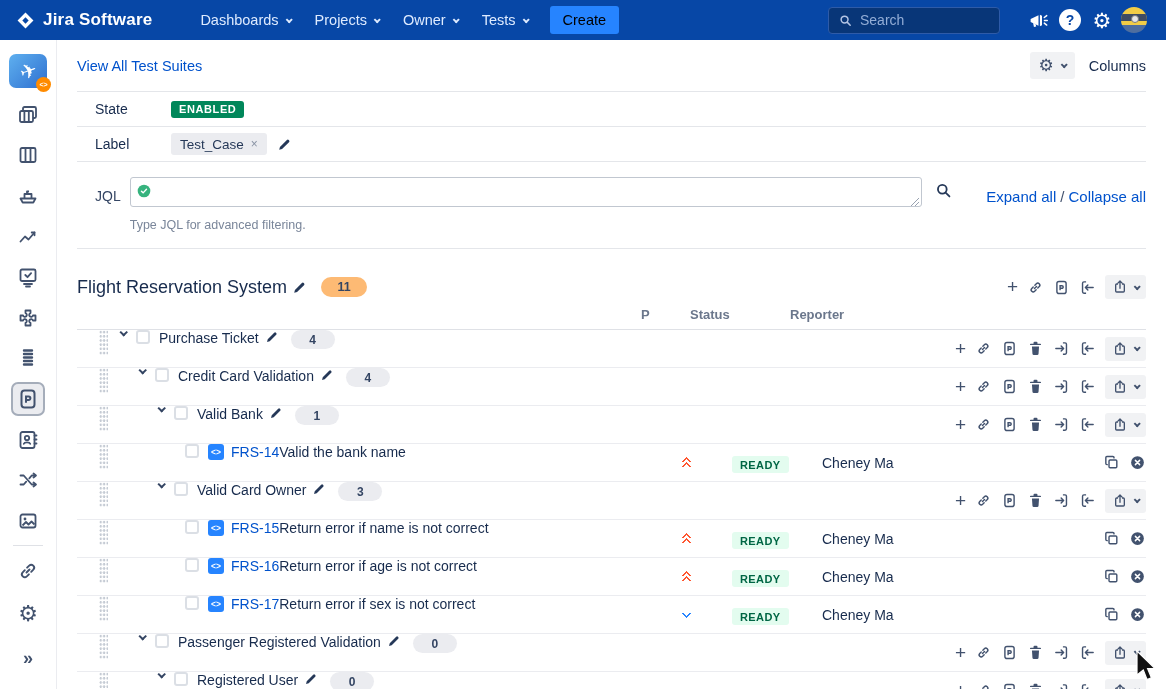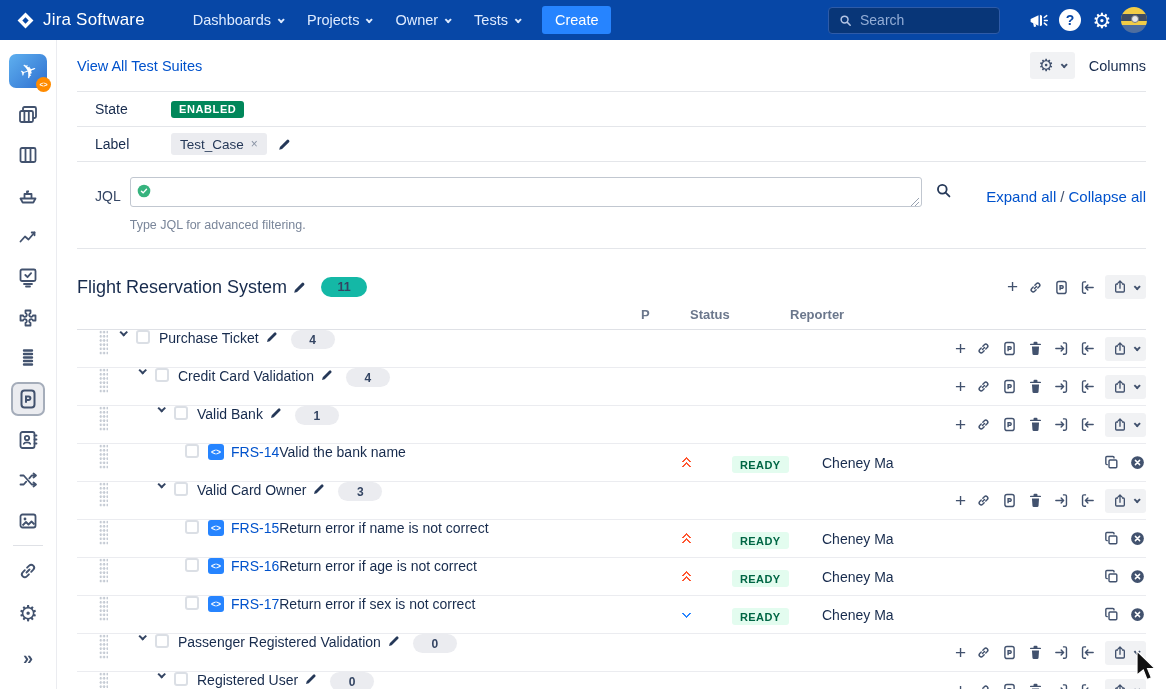--- a/index.html
+++ b/index.html
@@ -2,25 +2,25 @@
 <html><head>
 <meta charset="utf-8">
 <style>
   *{box-sizing:border-box;margin:0;padding:0}
   html,body{width:1166px;height:689px;overflow:hidden}
   body{font-family:"Liberation Sans",sans-serif;background:#fff;color:#172B4D;position:relative}
 
   
   .topnav{height:40px;background:#0747A6;display:flex;align-items:center;padding:0 16px;color:#DEEBFF}
   .brand{display:flex;align-items:center;gap:8px;margin-right:36px;cursor:pointer}
-  .brand-name{color:#fff;font-size:17px;font-weight:400;letter-spacing:.2px}
+  .brand-name{color:#fff;font-size:17px;font-weight:700;letter-spacing:.2px}
   .nav-item{display:flex;align-items:center;gap:7px;font-size:14.5px;color:#DEEBFF;padding:16px 12px;height:40px;cursor:pointer}
   .chev{display:inline-block;width:6px;height:6px;border-right:2px solid currentColor;border-bottom:2px solid currentColor;transform:rotate(45deg) translateY(-1px)}
   .chev.sm{width:5px;height:5px}
-  .create-btn{background:#2684FF;color:#ffffff;font-size:14.5px;font-weight:500;border:none;border-radius:3px;padding:6px 13px;margin-left:10px;cursor:pointer}
+  .create-btn{background:#2684FF;color:#000000;font-size:14.5px;font-weight:500;border:none;border-radius:3px;padding:6px 13px;margin-left:10px;cursor:pointer}
   .nav-spacer{flex:1}
   .nav-search{display:flex;align-items:center;gap:7px;width:172px;height:27px;background:#083678;border:1px solid #2E5BA8;border-radius:4px;padding:0 9px;margin-right:22px}
   .nav-search svg{flex:0 0 auto}
   .nav-search input{background:transparent;border:none;outline:none;color:#DEEBFF;font-size:14px;width:100%}
   .nav-search input::placeholder{color:#93ADD6}
   .nav-icon{width:32px;height:32px;display:flex;align-items:center;justify-content:center;cursor:pointer}
   .help-circle{width:22px;height:22px;border-radius:50%;background:#fff;color:#0747A6;font-weight:700;font-size:14px;display:flex;align-items:center;justify-content:center}
   .gear-glyph{font-size:21px;color:#fff;line-height:1}
   .avatar{width:26px;height:26px;border-radius:50%;position:relative;overflow:hidden;background:linear-gradient(180deg,#F2CD46 0 70%,#4E6E9F 70% 100%)}
   .avatar::before{content:"";position:absolute;left:0;right:0;top:7px;height:7px;background:#3E4C63}
@@ -65,21 +65,21 @@
   .jql-search{align-self:end;padding:0 0 7px 12px;color:#253858;cursor:pointer}
   .expand-links{justify-self:end;align-self:end;padding-bottom:6px;font-size:15px}
   .expand-links a{color:#0052CC;text-decoration:none;cursor:pointer}
   .expand-links .sep{color:#42526E;padding:0 4px}
   .jql-help{grid-column:2;font-size:12.5px;color:#7A869A;padding-top:7px}
 
   
   .suite-title-row{display:flex;align-items:center;padding-top:26px}
   .suite-title{font-size:18px;font-weight:400;color:#172B4D}
   .title-pencil{margin-left:5px;display:flex;cursor:pointer}
-  .big-pill{background:#14b8a6;border-radius:11px;padding:3px 0;width:46px;text-align:center;font-size:12.5px;font-weight:700;color:#344563;margin-left:14px}
+  .big-pill{background:#fdba74;border-radius:11px;padding:3px 0;width:46px;text-align:center;font-size:12.5px;font-weight:700;color:#344563;margin-left:14px}
   .actions{margin-left:auto;display:flex;align-items:center;gap:9px;color:#42526E}
   .actions .ic{width:17px;height:17px;display:flex;cursor:pointer}
   .actions .ic svg{width:17px;height:17px}
   .plus-glyph{font-size:19px;line-height:14px;font-weight:500;cursor:pointer}
   .export-btn{background:#F1F2F4;border-radius:3px;padding:4px 7px;display:flex;align-items:center;gap:6px;cursor:pointer}
   .export-btn svg{width:16px;height:16px}
 
   .tree-head{position:relative;height:31px;border-bottom:1px solid #DFE1E6}
   .tree-head span{position:absolute;top:8px;font-size:13px;font-weight:700;color:#6B778C}
   .h-p{left:564px}.h-status{left:613px}.h-reporter{left:713px}

